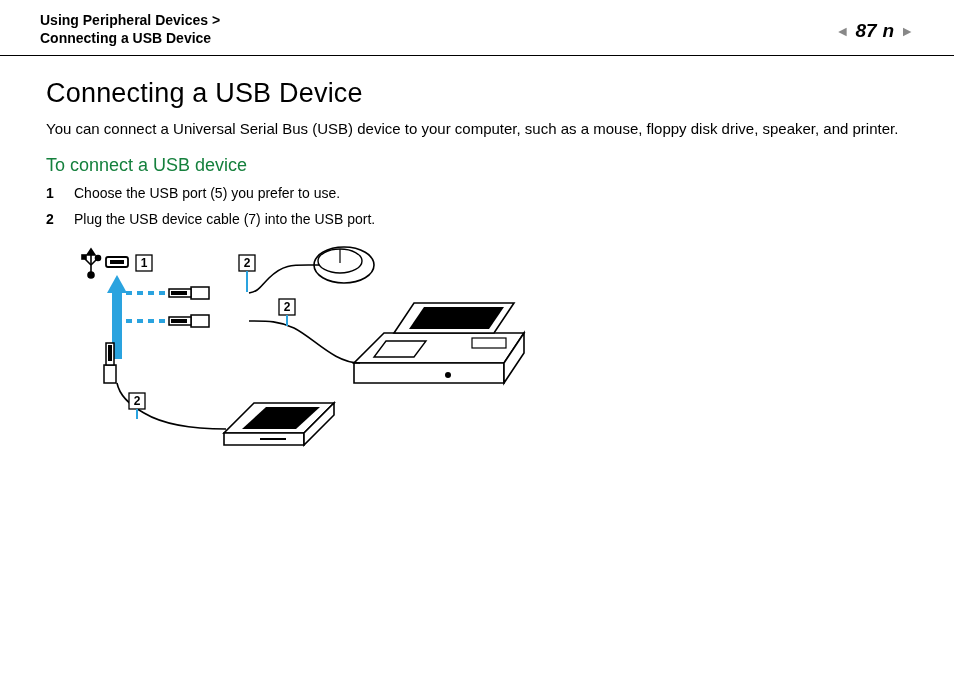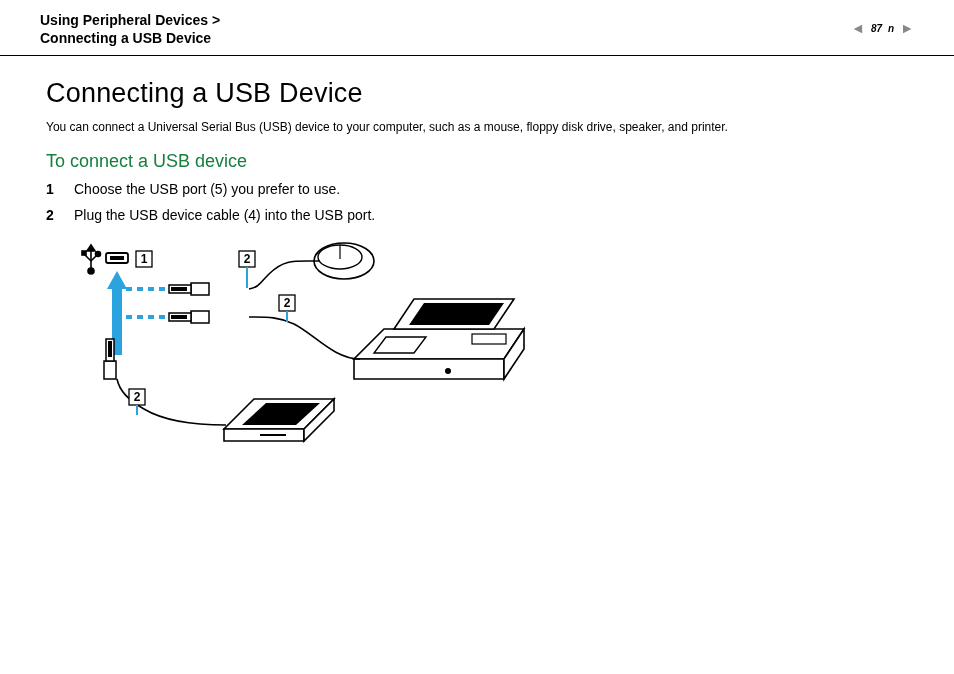--- a/index.html
+++ b/index.html
@@ -37,39 +37,39 @@
   }
   .nav-arrow {
     color: #888;
     font-size: 14px;
     cursor: pointer;
     user-select: none;
   }
   .page-number {
     font-style: italic;
     font-weight: bold;
-    font-size: 10px;
+    font-size: 19px;
     color: #000;
   }
   .hr {
     border: none;
     border-top: 1px solid #000;
     margin: 8px 0 0 0;
   }
   .content {
     padding: 22px 46px 0 46px;
   }
   h1.title {
     font-size: 27px;
     font-weight: normal;
     margin: 0 0 10px 0;
     letter-spacing: 0.2px;
   }
   p.intro {
-    font-size: 12px;
+    font-size: 15px;
     margin: 0 0 16px 0;
     line-height: 1.35;
   }
   h2.subhead {
     font-size: 18px;
     font-weight: normal;
     color: #15803d;
     margin: 4px 0 8px 0;
   }
   ol.steps {
@@ -116,21 +116,21 @@
     </div>
   </div>
   <hr class="hr">
 
   <div class="content">
     <h1 class="title">Connecting a USB Device</h1>
     <p class="intro">You can connect a Universal Serial Bus (USB) device to your computer, such as a mouse, floppy disk drive, speaker, and printer.</p>
     <h2 class="subhead">To connect a USB device</h2>
     <ol class="steps">
       <li>Choose the USB port (5) you prefer to use.</li>
-      <li>Plug the USB device cable (4) into the USB port.</li>
+      <li>Plug the USB device cable (7) into the USB port.</li>
     </ol>
 
     <div class="illustration">
       <svg width="470" height="230" viewBox="0 0 470 230">
 
         <g transform="translate(10,8)" stroke="#000" stroke-width="1.6" fill="none">
           <line x1="7" y1="2" x2="7" y2="22"></line>
           <circle cx="7" cy="24" r="3" fill="#000"></circle>
           <path d="M7 14 L1 8"></path>
           <rect x="-2" y="4" width="4" height="4" fill="#000"></rect>

